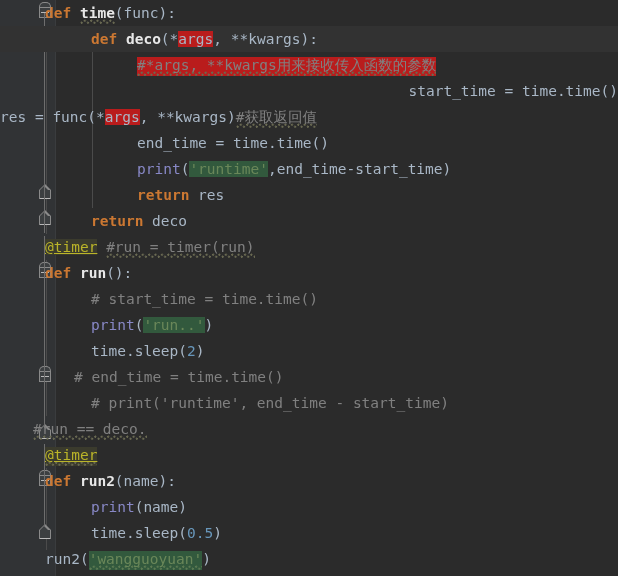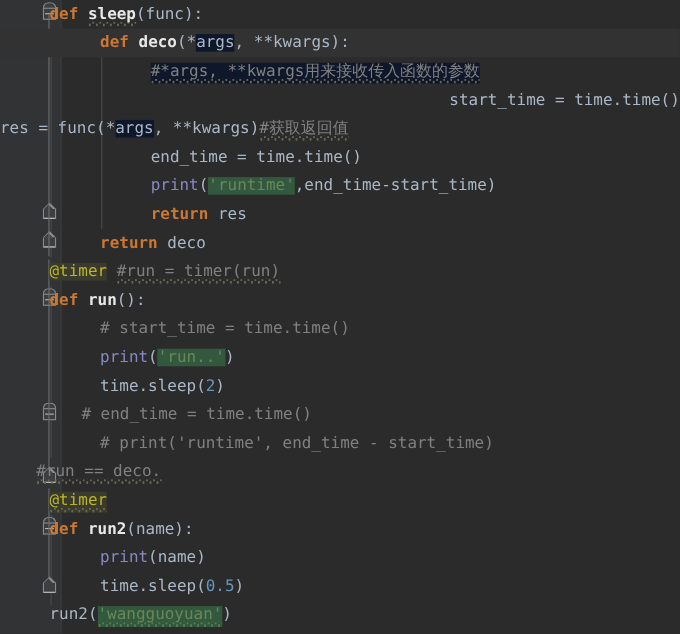--- a/index.html
+++ b/index.html
@@ -30,24 +30,24 @@
   }
   .line .txt{display:inline-block;padding-left:0;}
   .cur-line{background:#323232;}
   
   .kw{color:#cc7832;font-weight:bold;}
   .fnw{color:#e8e8e8;font-weight:bold;}
   .bi{color:#8888c6;}
   .str{color:#6a8759;}
   .num{color:#6897bb;}
   .cmt{color:#808080;}
-  .dec{color:#bbb529;}
+  .dec{color:#bbb529;text-decoration:underline;}
   .pl{color:#a9b7c6;}
   .hl-green{background:#32593d;}
-  .hl-ident{background:#0f172a;}
+  .hl-ident{background:#b91c1c;}
   .hl-dec{background:#3b3b2d;}
   
   .sq{
     background-image:
       radial-gradient(circle at 1.6px 3.6px, #6a6a52 1.05px, transparent 1.2px),
       radial-gradient(circle at 4.8px 1.6px, #6a6a52 1.05px, transparent 1.2px);
     background-size:6.4px 5px;
     background-repeat:repeat-x;
     background-position:0 bottom;
     padding-bottom:3px;
@@ -155,21 +155,21 @@
       <div class="fold-stem" style="left: 44px; top: 444px; height: 82px;"></div>
     </div>
 
   <div class="bulb" style="left:60px;top:31px;">
     <div class="glass"></div>
     <div class="base"></div>
     <div class="base2"></div>
   </div>
 
   <div id="code">
-      <div class="line" style="top: 0px;"><span class="txt" style="margin-left: 45px;"><span class="kw">def</span><span class="pl"> </span><span class="fnw sq">sleep</span><span class="pl">(func):</span></span></div>
+      <div class="line" style="top: 0px;"><span class="txt" style="margin-left: 45px;"><span class="kw">def</span><span class="pl"> </span><span class="fnw sq">time</span><span class="pl">(func):</span></span></div>
       <div class="line cur-line" style="top: 26px;"><span class="txt" style="margin-left: 91px;"><span class="kw">def</span><span class="pl"> </span><span class="fnw">deco</span><span class="pl">(*</span><span class="pl hl-ident">args</span><span class="pl">, **kwargs):</span></span></div>
       <div class="line" style="top: 52px;"><span class="txt" style="margin-left: 137px;"><span class="cmt hl-ident sq">#*args, **kwargs用来接收传入函数的参数</span></span></div>
       <div class="line" style="top: 78px; text-align: right;"><span class="txt" style="margin-left: 137px;"><span class="pl">start_time = time.time()</span></span></div>
       <div class="line" style="top: 104px;"><span class="txt" style=""><span class="pl">res = func(*</span><span class="pl hl-ident">args</span><span class="pl">, **kwargs)</span><span class="cmt sq">#获取返回值</span></span></div>
       <div class="line" style="top: 130px;"><span class="txt" style="margin-left: 137px;"><span class="pl">end_time = time.time()</span></span></div>
       <div class="line" style="top: 156px;"><span class="txt" style="margin-left: 137px;"><span class="bi">print</span><span class="pl">(</span><span class="str hl-green">'runtime'</span><span class="pl">,end_time-start_time)</span></span></div>
       <div class="line" style="top: 182px;"><span class="txt" style="margin-left: 137px;"><span class="kw">return</span><span class="pl"> res</span></span></div>
       <div class="line" style="top: 208px;"><span class="txt" style="margin-left: 91px;"><span class="kw">return</span><span class="pl"> deco</span></span></div>
       <div class="line" style="top: 234px;"><span class="txt" style="margin-left: 45px;"><span class="dec hl-dec">@timer</span><span class="pl"> </span><span class="cmt sq">#run = timer(run)</span></span></div>
       <div class="line" style="top: 260px;"><span class="txt" style="margin-left: 45px;"><span class="kw">def</span><span class="pl"> </span><span class="fnw">run</span><span class="pl">():</span></span></div>

